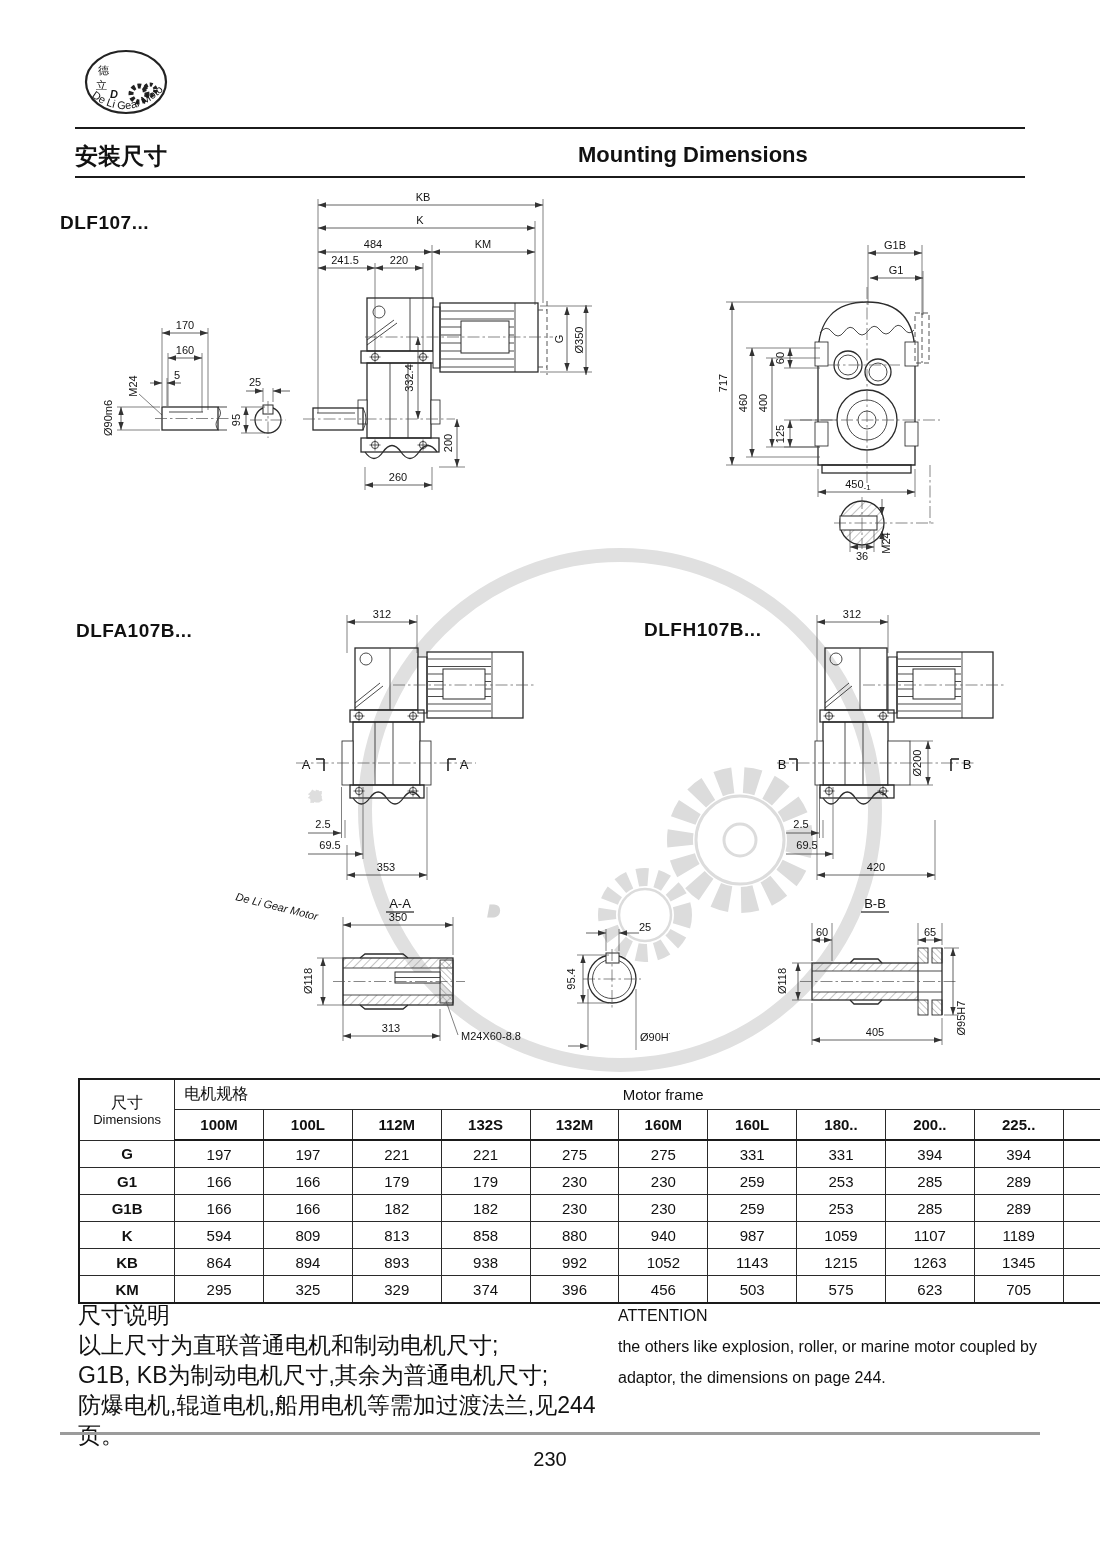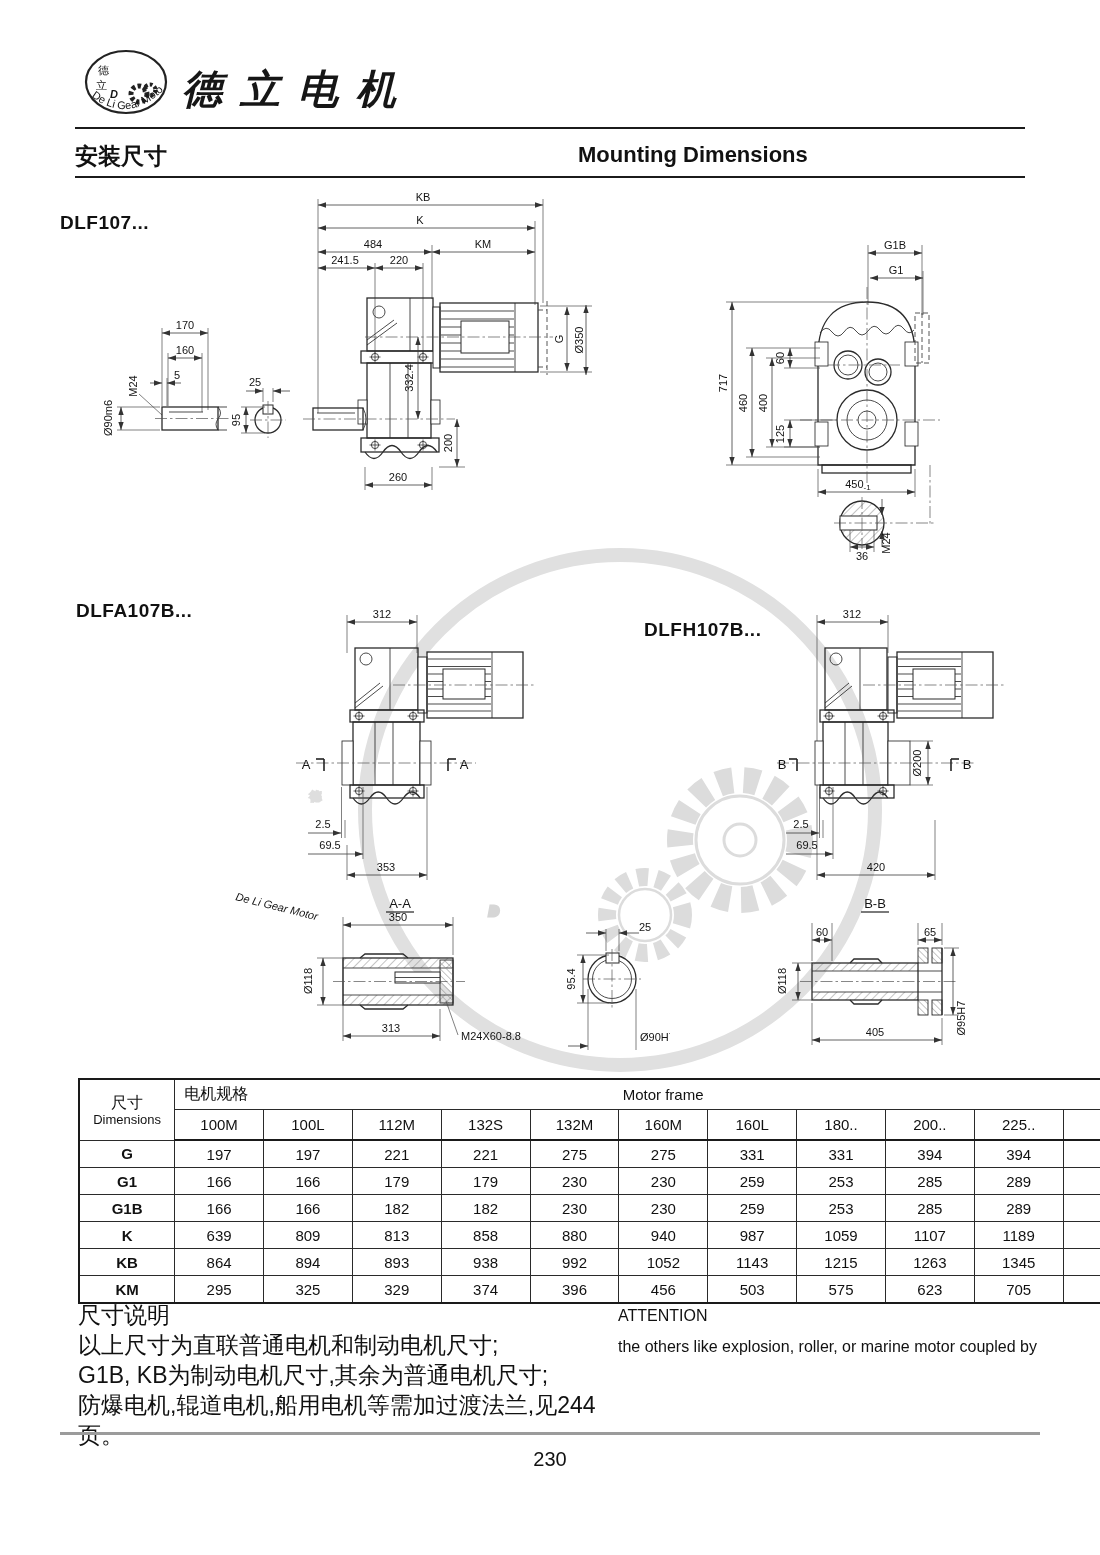--- a/index.html
+++ b/index.html
@@ -18,21 +18,21 @@
   svg .c{fill:none;stroke:#555;stroke-width:0.7;stroke-dasharray:12 3 2.5 3;}
   svg .ds{fill:none;stroke:#444;stroke-width:0.9;stroke-dasharray:5 3;}
   svg .w{fill:#fff;stroke:#2b2b2b;stroke-width:1;}
   svg .wt{fill:#fff;stroke:#2b2b2b;stroke-width:0.85;}
   svg text{font-family:"Liberation Sans",sans-serif;fill:#141414;font-size:11px;}
   svg text.big{font-size:13px;}
   
   table.dims{border-collapse:collapse;table-layout:fixed;width:1075px;border:2px solid #1a1a1a;font-size:15px;}
   table.dims th,table.dims td{border:1px solid #2a2a2a;text-align:center;padding:0;height:26px;overflow:hidden;white-space:nowrap;}
   table.dims thead th{height:29px;}
-  table.dims thead tr.cols th{border-bottom:2px solid #1a1a1a;font-weight:normal;}
+  table.dims thead tr.cols th{border-bottom:2px solid #1a1a1a;font-weight:bold;}
   table.dims .dim-cell{font-weight:normal;vertical-align:middle;}
   table.dims .dim-cell .zh{font-size:16px;line-height:19px;}
   table.dims .dim-cell .en{font-size:13px;line-height:15px;}
   table.dims .spec-cell{position:relative;font-weight:normal;}
   table.dims .spec-cell .zh{position:absolute;left:9px;top:4px;font-size:16px;}
   table.dims .spec-cell .en{display:inline-block;font-size:15px;}
   table.dims tbody th{font-weight:bold;}
   .notes{position:absolute;font-size:23px;line-height:30px;}
   .notes-en{position:absolute;font-size:16px;line-height:31px;}
   .notes-en .attn{font-weight:normal;}
@@ -80,29 +80,28 @@
   <svg class="abs" style="left:82px;top:46px;z-index:2" width="90" height="80" viewBox="0 0 90 80">
     <ellipse cx="44" cy="36" rx="40" ry="31" fill="none" stroke="#222" stroke-width="2.2"></ellipse>
     <text x="28" y="52" font-size="46" font-family="&quot;DejaVu Serif&quot;,serif" font-style="italic" font-weight="bold" fill="#1a1a1a">D</text>
     <circle cx="57" cy="48" r="8" fill="none" stroke="#222" stroke-width="5" stroke-dasharray="3.5 2.5"></circle>
     <circle cx="68" cy="44" r="5.5" fill="none" stroke="#222" stroke-width="4" stroke-dasharray="2.8 2.2"></circle>
     <text x="16" y="28" font-size="12" fill="#222">德</text>
     <text x="14" y="43" font-size="12" fill="#222">立</text>
     <path id="lgp" d="M6,48 Q44,80 82,44" fill="none"></path>
     <text font-size="7.5" fill="#333"><textPath href="#lgp" startOffset="4">De Li Gear Motor</textPath></text>
   </svg>
-  <div class="abs brand" style="left:182px;top:62px;z-index:2">德立电机</div>
 
   <div class="rule" style="left:75px;top:127px;width:950px;height:2px;z-index:2"></div>
   <div class="abs title-zh" style="left:75px;top:141px;z-index:2">安装尺寸</div>
   <div class="abs title-en" style="left:578px;top:142px;z-index:2">Mounting Dimensions</div>
   <div class="rule" style="left:75px;top:176px;width:950px;height:2px;z-index:2"></div>
 
   <div class="sec-label" style="left:60px;top:212px;z-index:3">DLF107...</div>
-  <div class="sec-label" style="left:76px;top:600px;z-index:3">DLFA107B...</div>
+  <div class="sec-label" style="left:76px;top:620px;z-index:3">DLFA107B...</div>
   <div class="sec-label" style="left:644px;top:619px;z-index:3">DLFH107B...</div>
 
   <svg class="abs" style="left:295px;top:185px;z-index:2" width="320" height="330" viewBox="0 0 320 330">
 
     <line class="x" x1="23" y1="14" x2="23" y2="228"></line>
     <line class="x" x1="80" y1="78" x2="80" y2="168"></line>
     <line class="x" x1="128" y1="78" x2="128" y2="168"></line>
     <line class="x" x1="137" y1="60" x2="137" y2="114"></line>
     <line class="x" x1="240" y1="36" x2="240" y2="120"></line>
     <line class="x" x1="248" y1="14" x2="248" y2="118"></line>
@@ -583,21 +582,21 @@
             <td>230</td>
             <td>230</td>
             <td>259</td>
             <td>253</td>
             <td>285</td>
             <td>289</td>
             <td></td>
           </tr>
           <tr>
             <th>K</th>
-            <td>639</td>
+            <td>594</td>
             <td>809</td>
             <td>813</td>
             <td>858</td>
             <td>880</td>
             <td>940</td>
             <td>987</td>
             <td>1059</td>
             <td>1107</td>
             <td>1189</td>
             <td></td>
@@ -636,18 +635,19 @@
 
   <div class="notes" style="left:78px;top:1300px;width:530px;z-index:3">
     <div>尺寸说明</div>
     <div>以上尺寸为直联普通电机和制动电机尺寸;</div>
     <div>G1B, KB为制动电机尺寸,其余为普通电机尺寸;</div>
     <div>防爆电机,辊道电机,船用电机等需加过渡法兰,见244页。</div>
   </div>
   <div class="notes-en" style="left:618px;top:1300px;width:420px;z-index:3">
     <div class="attn">ATTENTION</div>
     <div>the others like explosion, roller, or marine motor coupled by</div>
+    <div>adaptor, the dimensions on page 244.</div>
   </div>
 
   <div class="rule" style="left:60px;top:1432px;width:980px;height:3px;background:#9b9b9b;z-index:3"></div>
   <div class="pageno" style="top:1448px;z-index:3">230</div>
 
 </div>
 
 </body></html>

